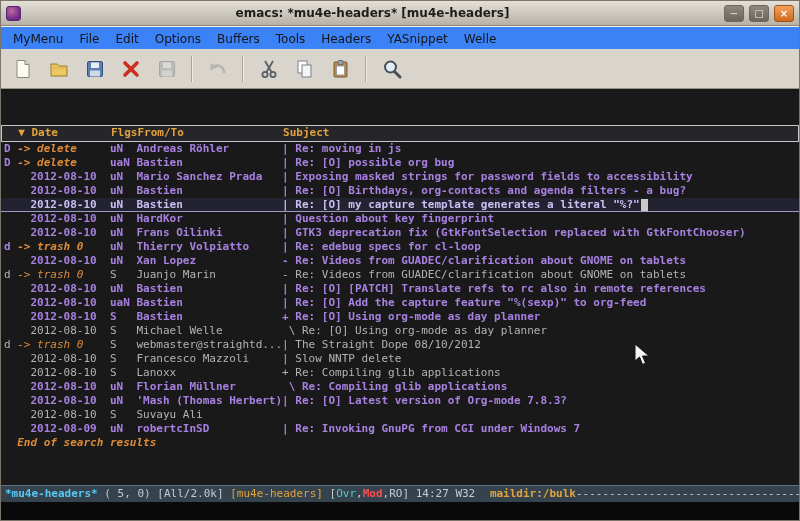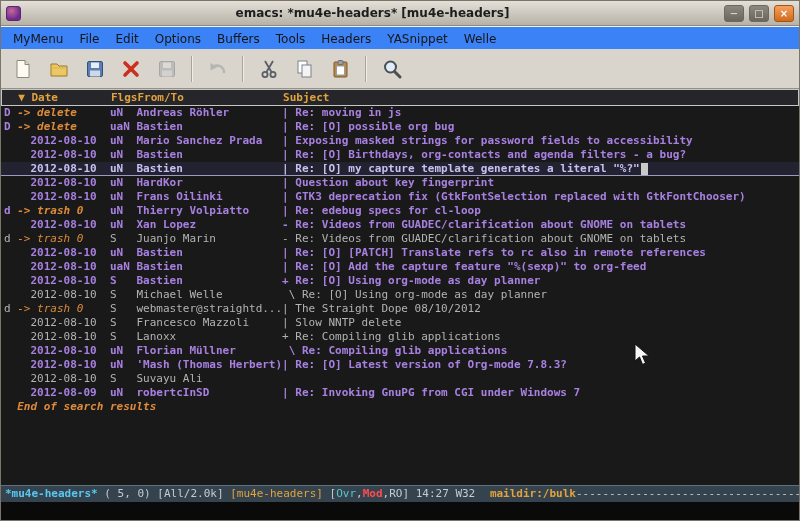--- a/index.html
+++ b/index.html
@@ -17,21 +17,21 @@
   .menubar { height:23px; flex:none; background:#3b82f6; display:flex; align-items:flex-end; padding:0 4px; border-top:1px solid #f4f2ec; }
   .menu-item { padding:3px 8px; font-size:12px; color:#151515; white-space:nowrap; }
 
   
   .toolbar { height:40px; flex:none; background:#d9d5cd; border-bottom:1px solid #979185; display:flex; align-items:center; padding:0 5px; gap:3px; }
   .tool-btn { width:33px; height:31px; display:flex; align-items:center; justify-content:center; border-radius:3px; border:1px solid transparent; }
   .tool-btn.disabled { opacity:0.45; }
   .tool-sep { width:2px; height:26px; border-left:1px solid #aaa49a; border-right:1px solid #f0ede7; margin:0 5px; flex:none; }
 
   
-  .buffer { flex:1; background:#191919; font-family:"DejaVu Sans Mono", monospace; font-size:11px; line-height:14px; overflow:hidden; display:flex; flex-direction:column; }
+  .buffer { flex:1; background:#191919; font-family:"DejaVu Sans Mono", monospace; font-size:11px; line-height:14px; overflow:hidden; display:flex; flex-direction:column;justify-content:center; }
   .header-line { height:17px; flex:none; background:#26262a; border:1px solid #c6c6c6; color:#e2a23c; font-weight:bold; white-space:pre; display:flex; align-items:center; padding-left:3px; }
   .message-list { flex:none; }
   .row { height:14px; display:flex; white-space:pre; padding-left:3px; overflow:hidden; }
   .c-mark  { flex:none; width:2ch;  overflow:hidden; }
   .c-date  { flex:none; width:14ch; overflow:hidden; }
   .c-flags { flex:none; width:4ch;  overflow:hidden; }
   .c-from  { flex:none; width:22ch; overflow:hidden; }
   .c-subj  { flex:1; overflow:hidden; }
   .unread { color:#a780e0; font-weight:bold; }
   .seen   { color:#b3b3b3; }

